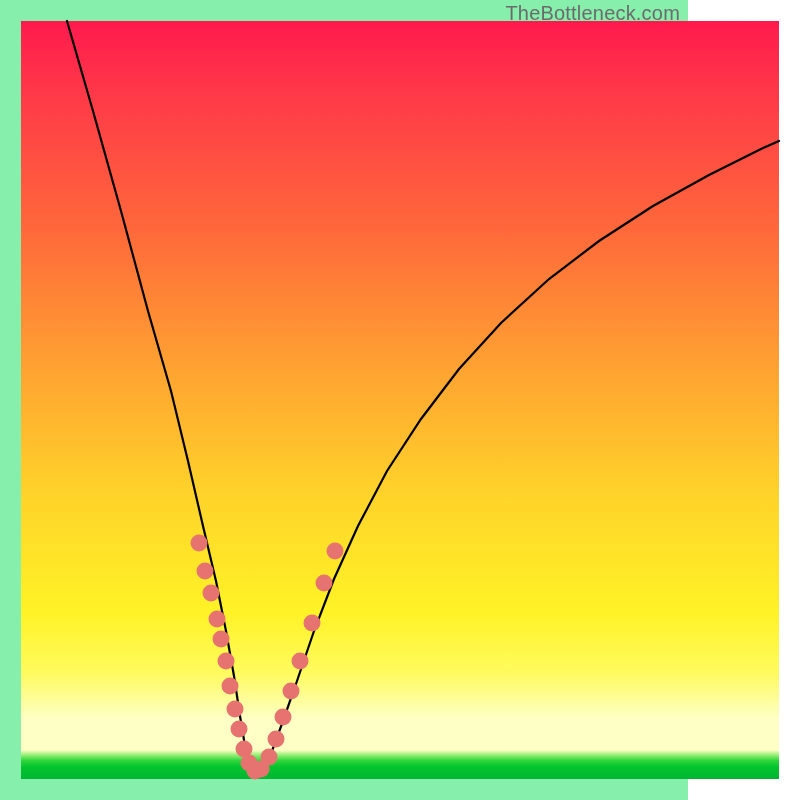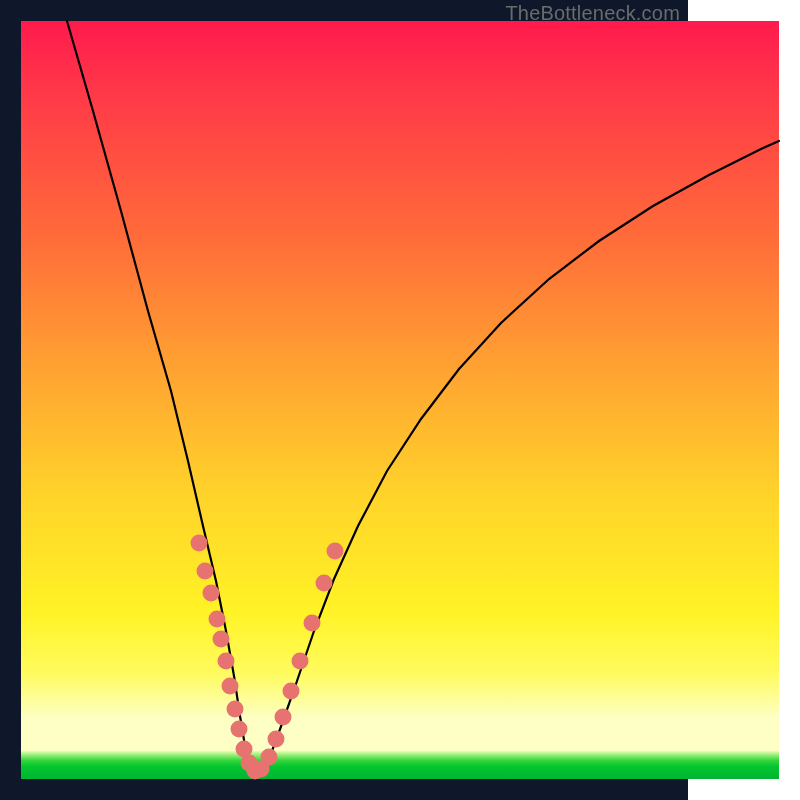--- a/index.html
+++ b/index.html
@@ -7,21 +7,21 @@
     padding: 0;
     width: 800px;
     height: 800px;
     overflow: hidden;
     font-family: Arial, Helvetica, sans-serif;
   }
   .frame {
     position: relative;
     width: 688px;
     height: 800px;
-    background: #0f172a;
+    background: #86efac;
     box-sizing: border-box;
   }
   .plot {
     position: absolute;
     left: 21px;
     top: 21px;
     width: 758px;
     height: 758px;
     
     background: linear-gradient(

